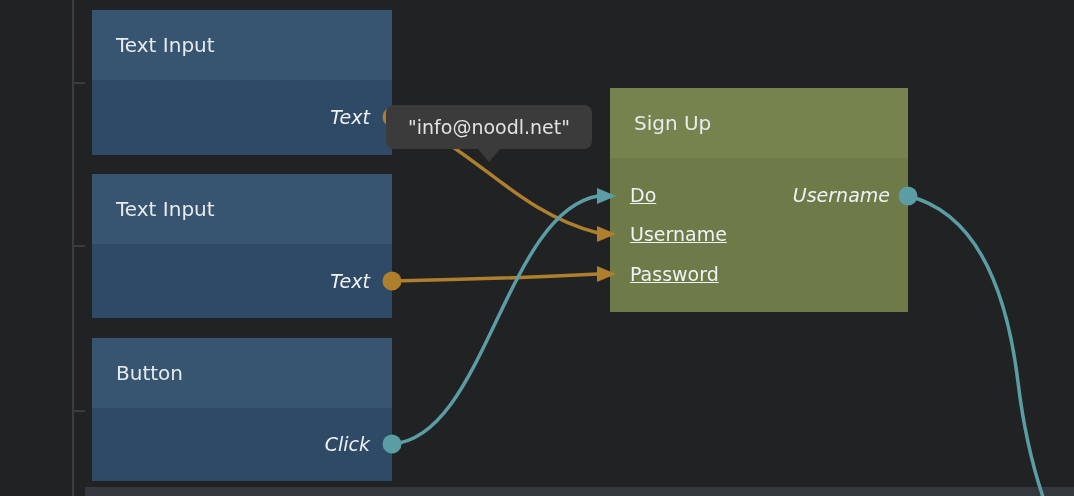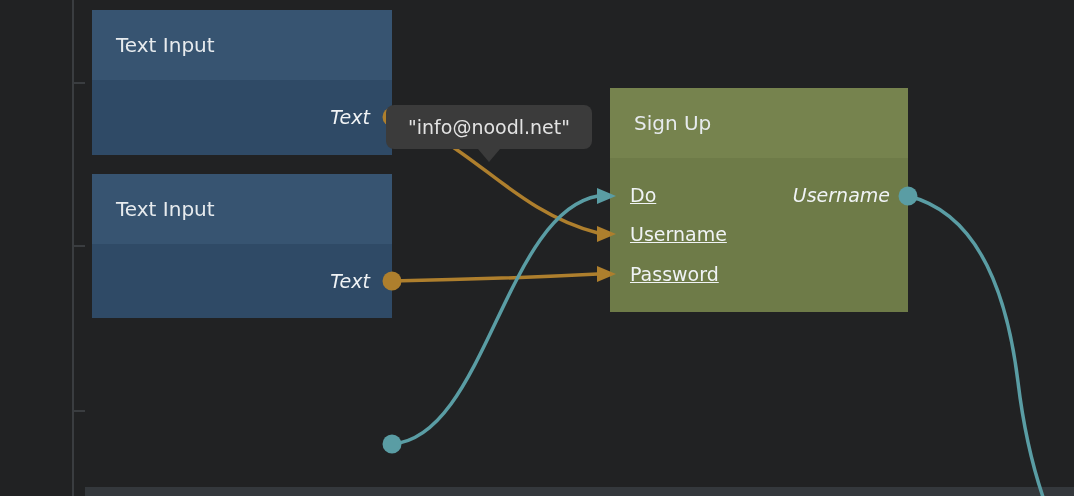--- a/index.html
+++ b/index.html
@@ -58,20 +58,28 @@
 
   <div class="node blue" style="left:92px;top:174px;width:300px;height:144px">
     <div class="node-header">
       <span>Text Input</span>
     </div>
     <div class="node-body">
       <span class="port out" style="top:25px">Text</span>
     </div>
   </div>
 
+  <div class="node blue" style="left:92px;top:338px;width:300px;height:143px">
+    <div class="node-header">
+      <span>Button</span>
+    </div>
+    <div class="node-body">
+      <span class="port out" style="top:24px">Click</span>
+    </div>
+  </div>
 
   <div class="node green" style="left:610px;top:88px;width:298px;height:224px">
     <div class="node-header">
       <span>Sign Up</span>
     </div>
     <div class="node-body">
       <span class="port in" style="top:25px">Do</span>
       <span class="port in" style="top:64px">Username</span>
       <span class="port in" style="top:104px">Password</span>
       <span class="port out" style="top:25px;right:18px">Username</span>

